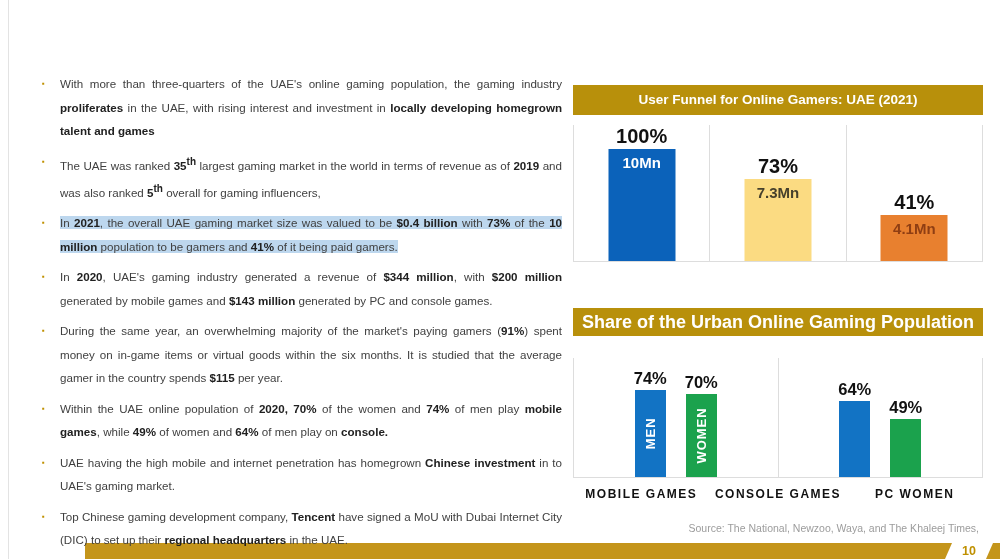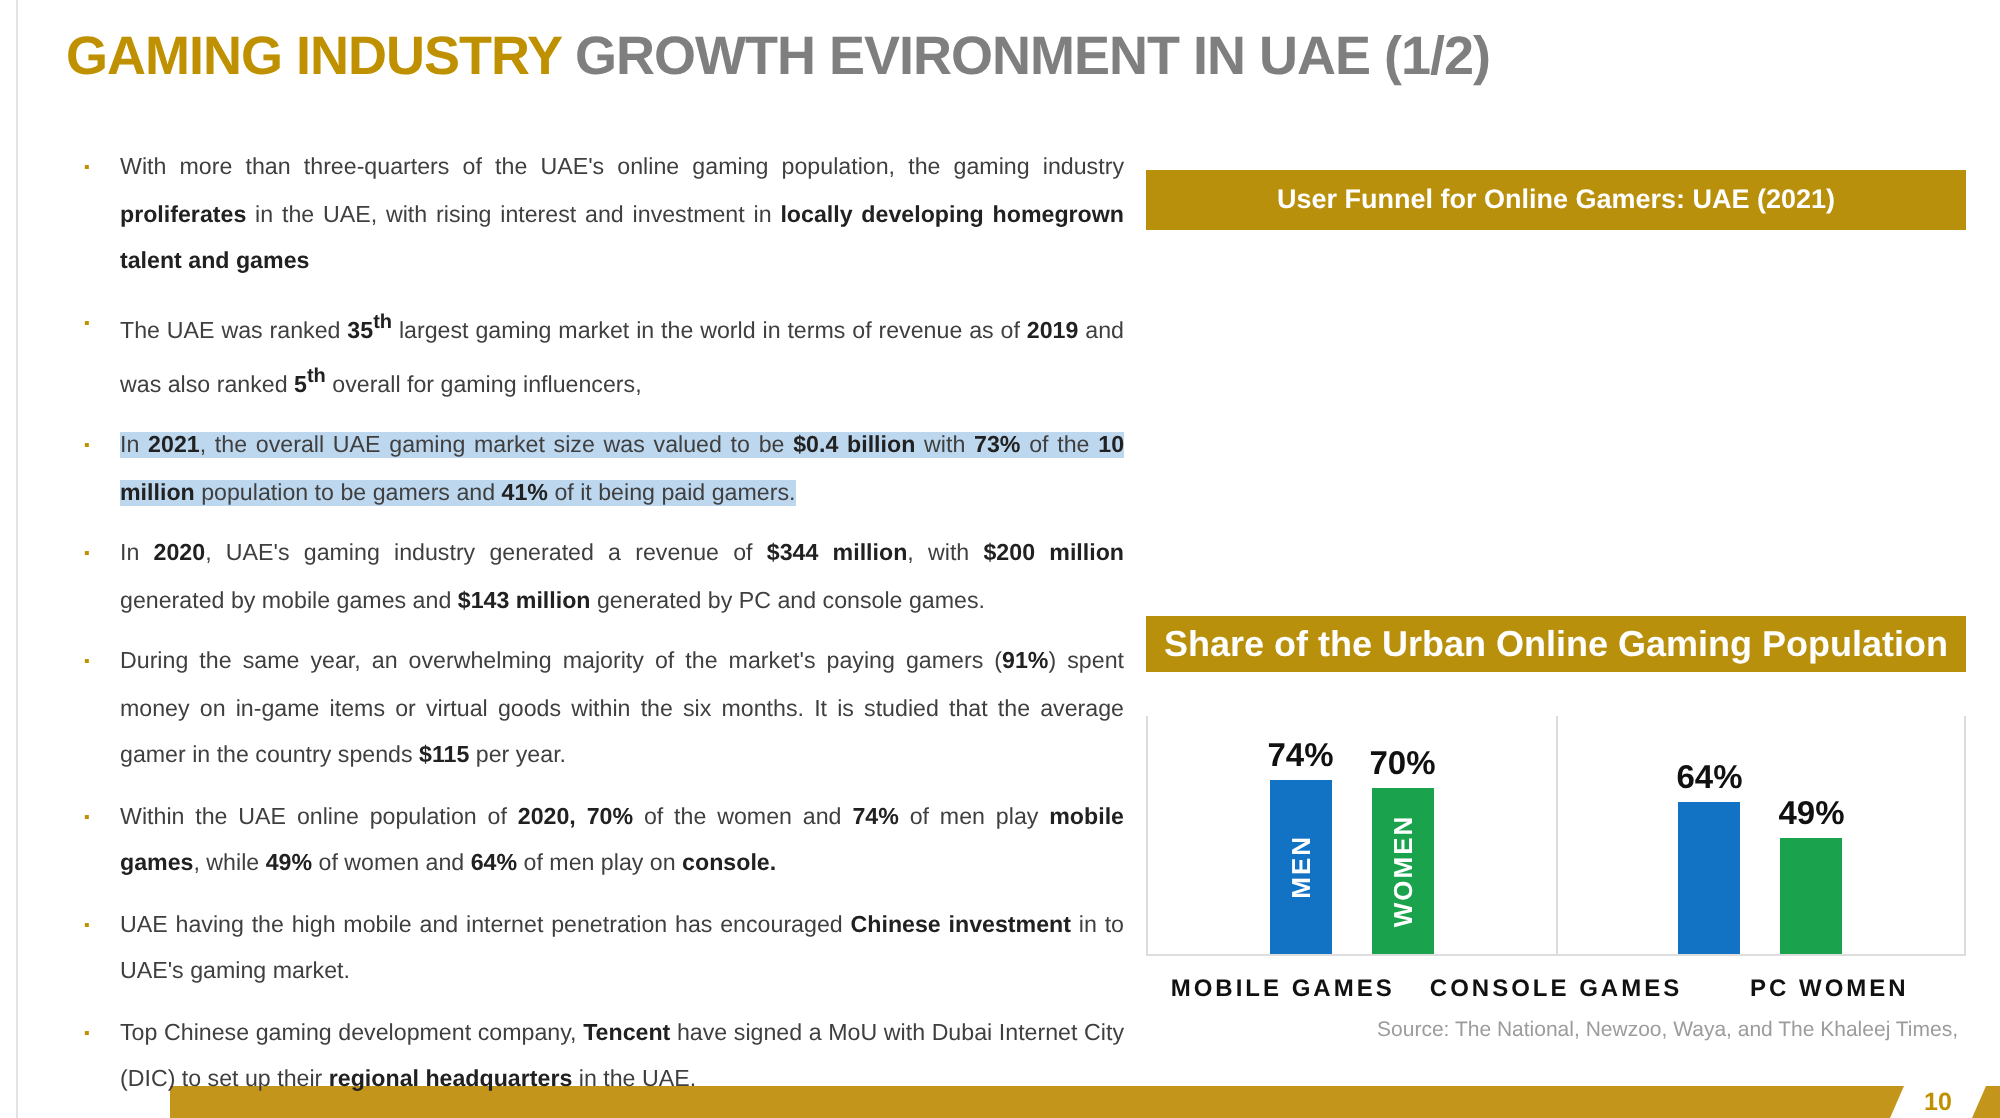--- a/index.html
+++ b/index.html
@@ -46,36 +46,35 @@
   .c1-lab{flex:1;text-align:center;font-weight:bold;font-size:11px;letter-spacing:1.5px;color:#111;}
 
   .c2-plot{margin-top:22px;height:120px;display:flex;border-bottom:1px solid var(--grid);border-right:1px solid var(--grid);}
   .c2-col{flex:1;border-left:1px solid var(--grid);display:flex;align-items:flex-end;justify-content:center;gap:7px;}
   .c2-barwrap{display:flex;flex-direction:column;align-items:center;width:44px;}
   .c2-pct{font-weight:bold;font-size:16.5px;color:#111;margin-bottom:2px;white-space:nowrap;}
   .c2-bar{width:31px;position:relative;}
   .vname{position:absolute;inset:0;display:flex;align-items:center;justify-content:center;writing-mode:vertical-rl;transform:rotate(180deg);color:#fff;font-weight:bold;font-size:13px;letter-spacing:1px;}
   .c2-labels{margin-top:9px;}
   .c2-lab{flex:1;text-align:center;font-weight:bold;font-size:12px;letter-spacing:1.5px;color:#111;}
-  .source{margin-top:8px;text-align:right;font-size:10.5px;color:var(--src);padding-right:4px;}
+  .source{margin-top:21px;text-align:right;font-size:10.5px;color:var(--src);padding-right:4px;}
 
   .footer-bar{position:absolute;left:85px;top:543px;width:867px;height:16px;background:var(--gold-hl);z-index:1;
     clip-path:polygon(0 0,100% 0,calc(100% - 7px) 100%,0 100%);}
   .page-num{position:absolute;left:950px;top:543px;width:38px;height:16px;line-height:16px;text-align:center;
     color:var(--gold-text);font-weight:bold;font-size:12.5px;z-index:2;}
   .footer-right{position:absolute;left:986px;top:543px;width:14px;height:16px;background:var(--gold-hl);z-index:1;
     clip-path:polygon(7px 0,100% 0,100% 100%,0 100%);}
 </style>
 </head>
 <body>
 
 <div class="slide">
   <div class="left-rule"></div>
 
-  <h1 class="title"><span class="accent">GAMING INDUSTRY </span><span class="rest">GROWTH EVIRONMENT IN UAE (1/2)</span></h1>
 
   <ul class="bullets">
       <li class="bullet">
         <span class="marker">▪</span>
         <span class="btext"><span>With more than three-quarters of the UAE's online gaming population, the gaming industry </span><span class="b">proliferates</span><span> in the UAE, with rising interest and investment in </span><span class="b">locally developing homegrown talent and games</span></span>
       </li>
       <li class="bullet">
         <span class="marker">▪</span>
         <span class="btext"><span>The UAE was ranked </span><span class="b">35</span><sup class="b">th</sup><span> largest gaming market in the world in terms of revenue as of </span><span class="b">2019</span><span> and was also ranked </span><span class="b">5</span><sup class="b">th</sup><span> overall for gaming influencers,</span></span>
       </li>
@@ -90,34 +89,54 @@
       <li class="bullet">
         <span class="marker">▪</span>
         <span class="btext"><span>During the same year, an overwhelming majority of the market's paying gamers (</span><span class="b">91%</span><span>) spent money on in-game items or virtual goods within the six months. It is studied that the average gamer in the country spends </span><span class="b">$115</span><span> per year.</span></span>
       </li>
       <li class="bullet">
         <span class="marker">▪</span>
         <span class="btext"><span>Within the UAE online population of </span><span class="b">2020, 70%</span><span> of the women and </span><span class="b">74%</span><span> of men play </span><span class="b">mobile games</span><span>, while </span><span class="b">49%</span><span> of women and </span><span class="b">64%</span><span> of men play on </span><span class="b">console.</span></span>
       </li>
       <li class="bullet">
         <span class="marker">▪</span>
-        <span class="btext"><span>UAE having the high mobile and internet penetration has encouraged </span><span class="b">Chinese investment</span><span> in to UAE's gaming market.</span></span>
+        <span class="btext"><span>UAE having the high mobile and internet penetration has homegrown </span><span class="b">Chinese investment</span><span> in to UAE's gaming market.</span></span>
       </li>
       <li class="bullet">
         <span class="marker">▪</span>
         <span class="btext"><span>Top Chinese gaming development company, </span><span class="b">Tencent</span><span> have signed a MoU with Dubai Internet City (DIC) to set up their </span><span class="b">regional headquarters</span><span> in the UAE.</span></span>
       </li>
       <li class="bullet">
         <span class="marker">▪</span>
         <span class="btext"></span>
       </li>
     </ul>
 
   <div class="chart chart1">
     <div class="chart-header">User Funnel for Online Gamers: UAE (2021)</div>
+    <div class="c1-plot">
+        <div class="c1-col">
+          <div class="c1-pct" style="bottom: 113px;">100%</div>
+          <div class="c1-bar" style="height: 112px; background: rgb(11, 98, 186);">
+            <div class="c1-ann" style="color: rgb(255, 255, 255);">10Mn</div>
+          </div>
+        </div>
+        <div class="c1-col">
+          <div class="c1-pct" style="bottom: 82.76px;">73%</div>
+          <div class="c1-bar" style="height: 81.76px; background: rgb(251, 219, 130);">
+            <div class="c1-ann" style="color: rgb(70, 64, 44);">7.3Mn</div>
+          </div>
+        </div>
+        <div class="c1-col">
+          <div class="c1-pct" style="bottom: 46.92px;">41%</div>
+          <div class="c1-bar" style="height: 45.92px; background: rgb(232, 128, 47);">
+            <div class="c1-ann" style="color: rgb(143, 62, 19);">4.1Mn</div>
+          </div>
+        </div>
+      </div>
   </div>
 
   <div class="chart chart2">
     <div class="chart-header">Share of the Urban Online Gaming Population (2020)</div>
     <div class="c2-plot">
         <div class="c2-col">
           <div class="c2-barwrap">
             <div class="c2-pct">74%</div>
             <div class="c2-bar" style="height: 87.32px; background: rgb(18, 115, 196);">
               <span class="vname">MEN</span>

